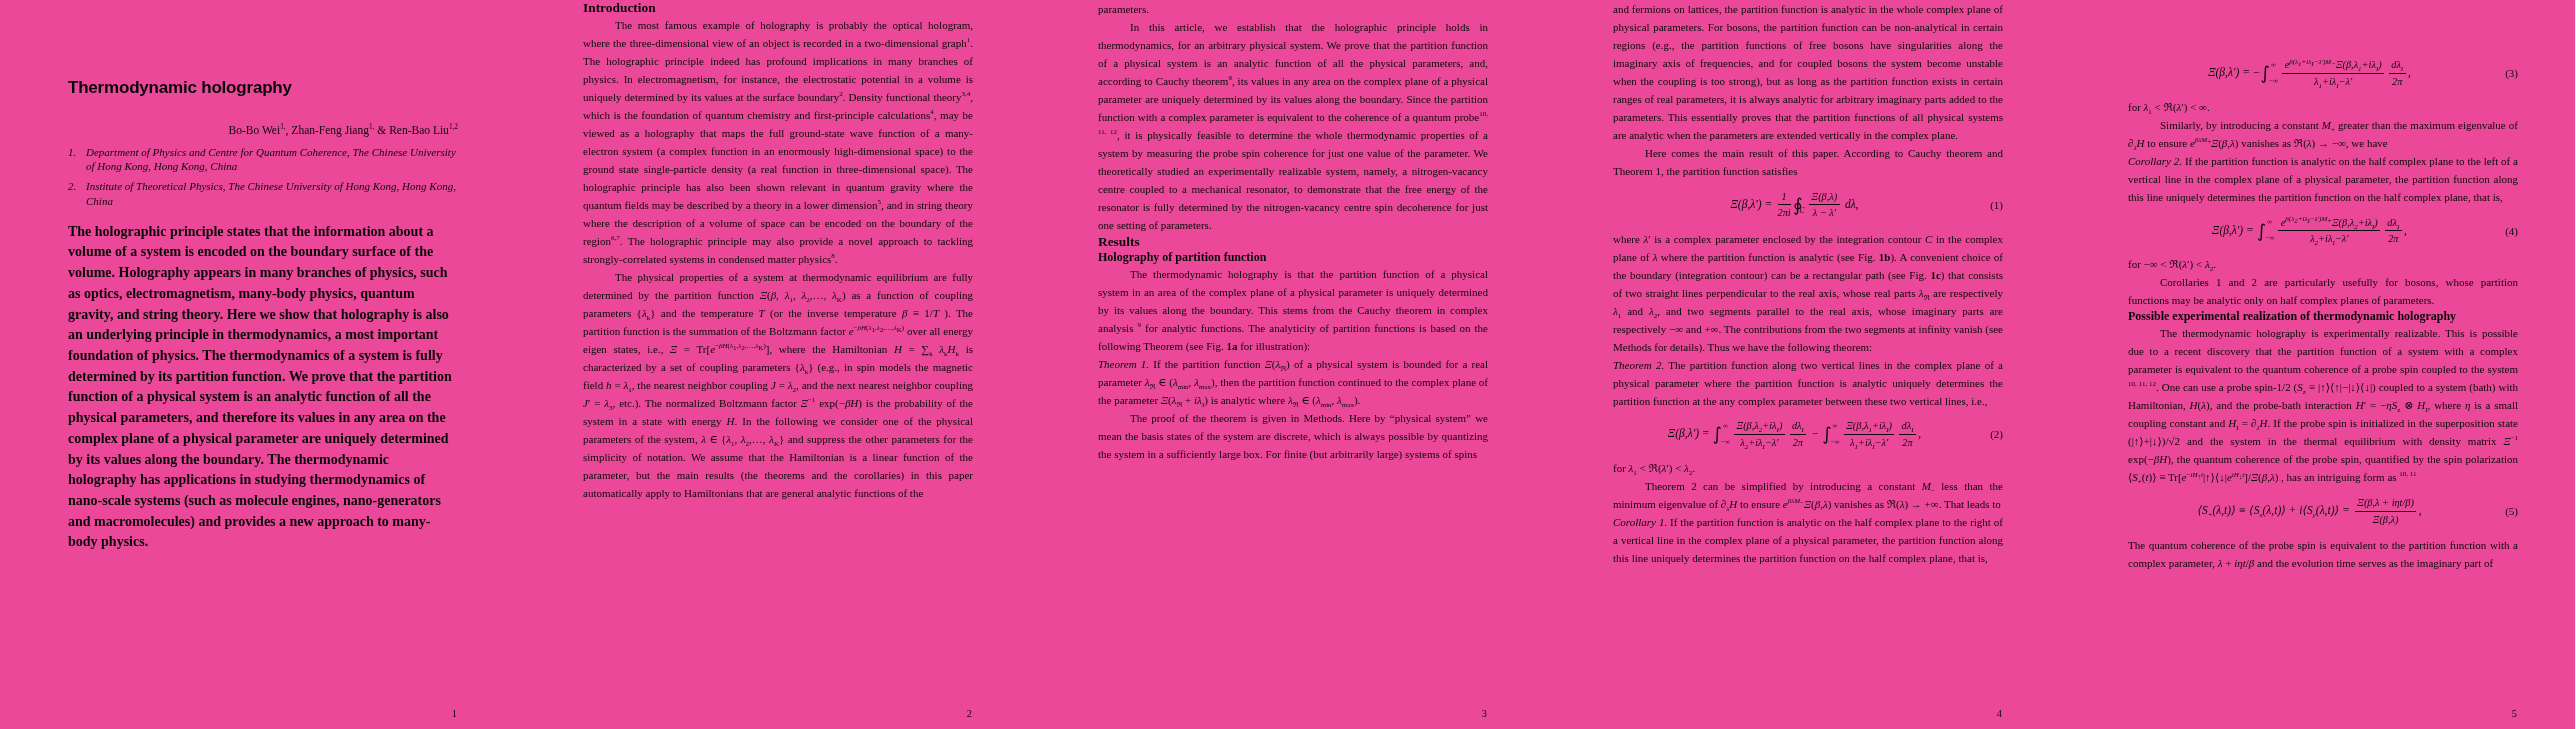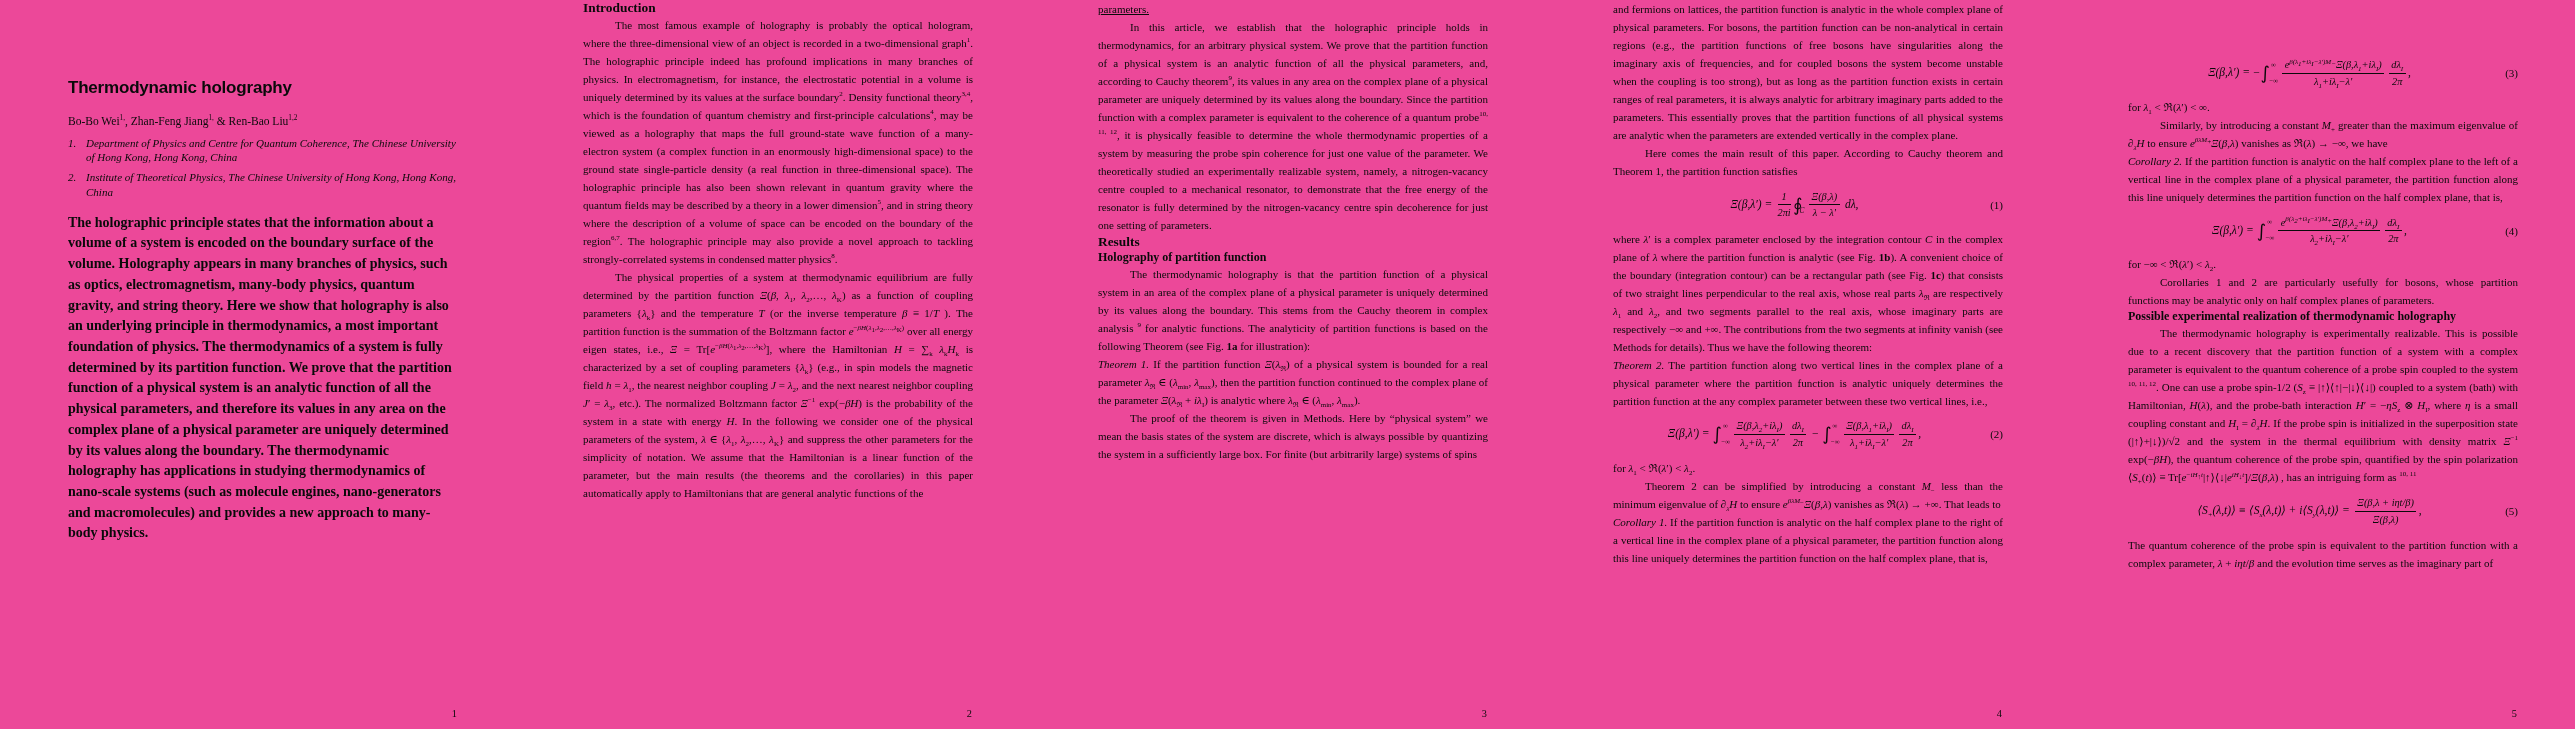--- a/index.html
+++ b/index.html
@@ -4,21 +4,21 @@
 <style>
   html,body{margin:0;padding:0;background:#ffffff;}
   #canvas{width:2576px;height:729px;position:relative;background:#ffffff;color:#0a0a0a;
           font-family:"Liberation Serif","DejaVu Serif",serif;display:flex;}
   .page{width:515px;height:729px;position:relative;background:#ec4899;flex:0 0 515px;overflow:hidden;}
   .content{position:absolute;left:68px;width:390px;top:0;}
   .pagenum{position:absolute;right:58px;bottom:9.7px;font-size:10.3px;color:#0a0a0a;}
   
   h1.title{font-family:"Liberation Sans","DejaVu Sans",sans-serif;font-size:17px;font-weight:bold;
            letter-spacing:-0.2px;margin:78px 0 0 0;}
-  .authors{font-size:11.5px;margin-top:17px;}
+  .authors{font-size:11.5px;margin-top:26px;text-align:right;}
   .authors sup{font-size:7.3px;}
   .affils{margin-top:8.5px;}
   .affil{display:flex;font-style:italic;font-size:11px;line-height:14.6px;margin-bottom:5.5px;}
   .affil .anum{width:18px;flex:0 0 18px;}
   .abstract{font-weight:bold;font-size:14px;line-height:20.7px;margin-top:13.4px;text-align:left;}
   
   h2.sect{font-size:13.4px;font-weight:bold;margin:0 0 0 0;}
   h3.subsect{font-size:12px;font-weight:bold;margin:0;}
   p.body{font-size:11px;line-height:18px;margin:0;text-align:justify;}
   p.left{text-align:left;}
@@ -39,21 +39,21 @@
         font-style:italic;height:23px;vertical-align:middle;line-height:1;margin:0 1.8px 0 -1.2px;}
   .cint{font-size:7.3px;font-style:italic;vertical-align:-6px;margin-left:-3px;margin-right:2.4px;}
   
   .p2-head{margin-top:90px;}
   .p2-p1{margin-top:16px;}
   .gap8{margin-top:4.9px;}
   .gap14{margin-top:8.5px;}
   .gap22{margin-top:13.4px;}
   .gap30{margin-top:18px;}
   .gap44{margin-top:27px;}
-  .p3-top{margin-top:70px;text-decoration:underline;}
+  .p3-top{margin-top:70px;}
   .p4-top{margin-top:70px;}
   .p5-top{margin-top:58px;}
   .tall{line-height:20.7px;}
 </style>
 </head>
 <body>
 
 <div id="canvas">
 
   <div class="page">

